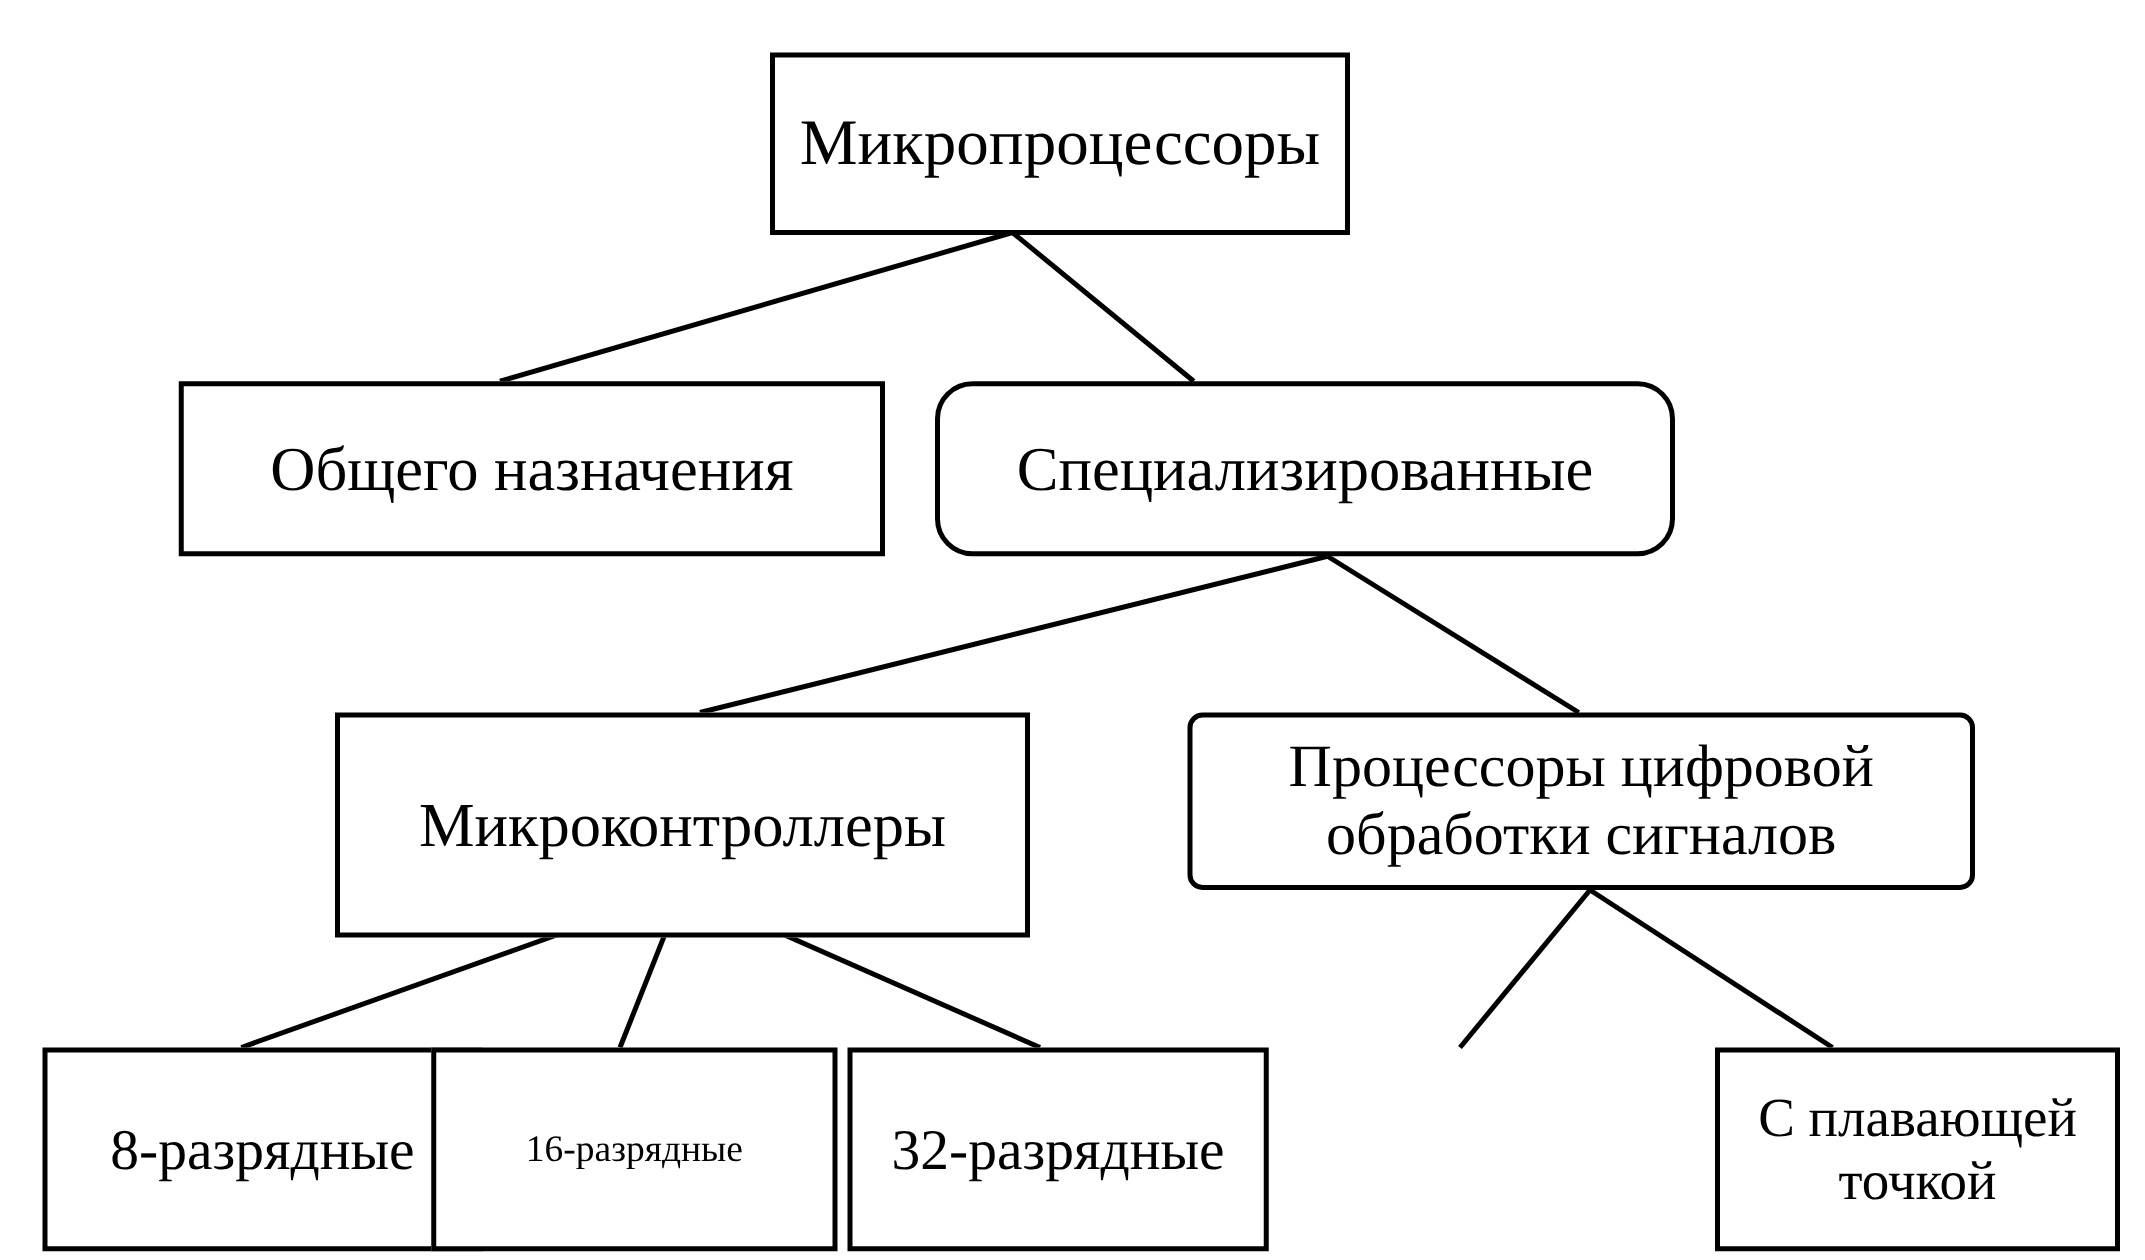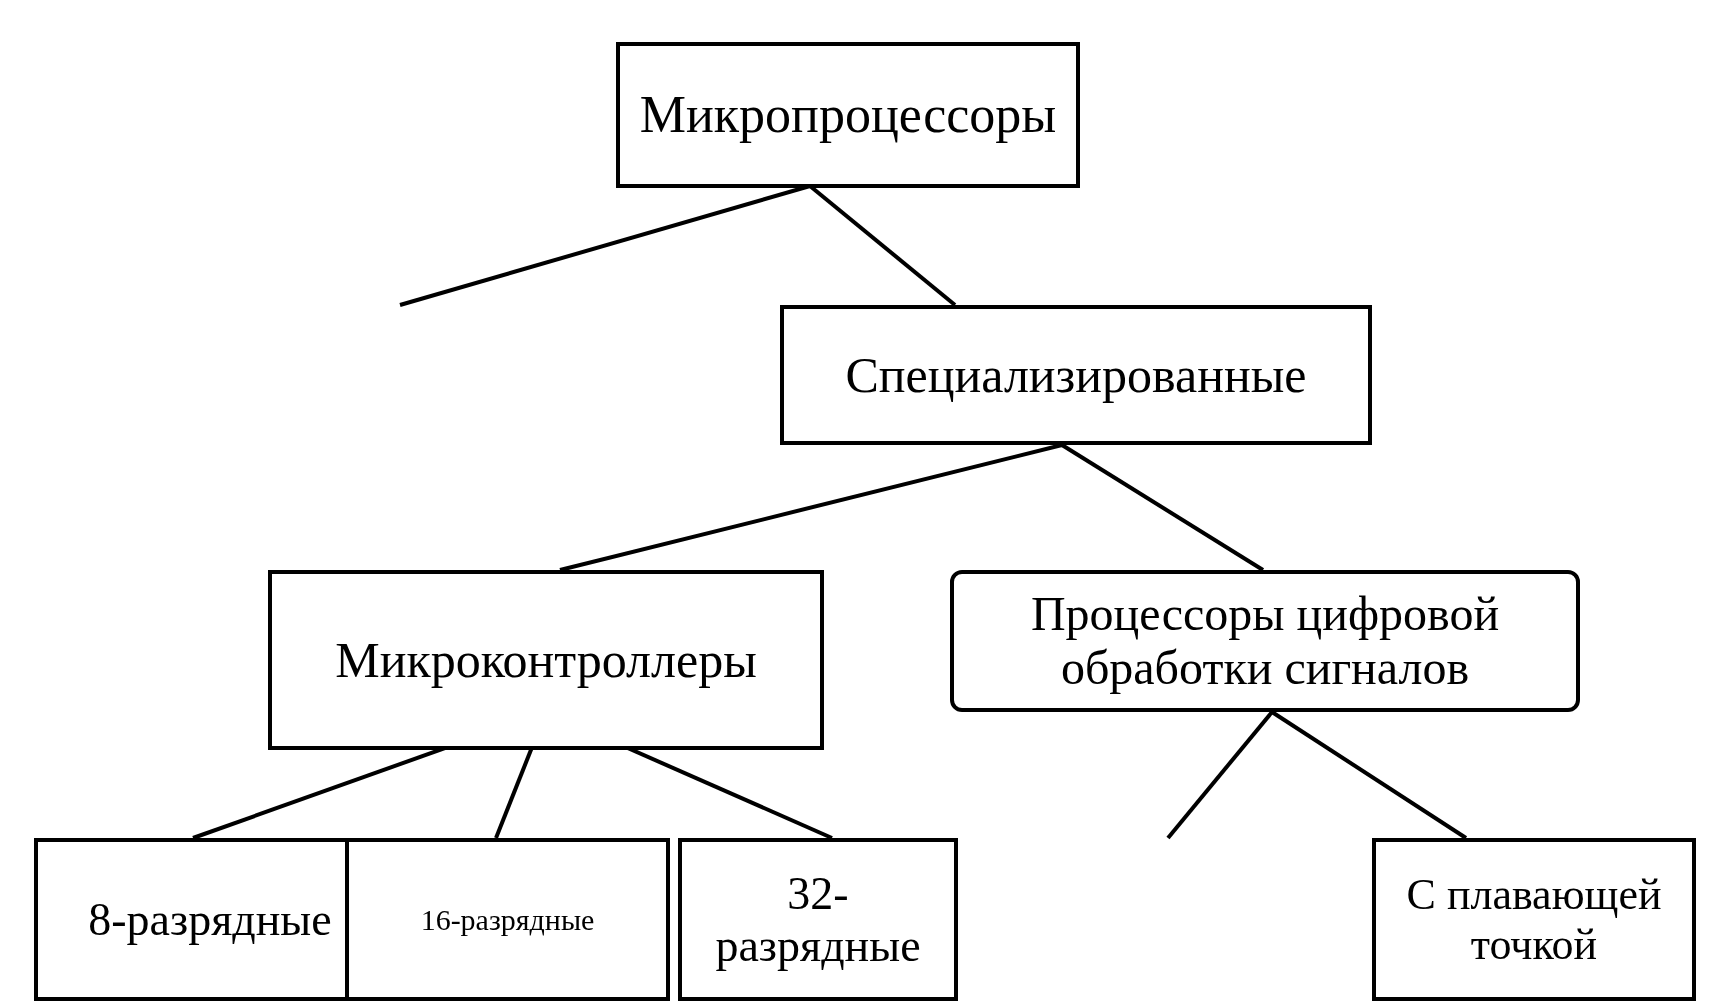--- a/index.html
+++ b/index.html
@@ -38,28 +38,28 @@
   }
   .node .label {
     display: block;
     padding: 0 6px;
     white-space: pre-line;
   }
   
   #n-root            { left: 575px;  top: 42px;  width: 464px; height: 146px; font-size: 52px; margin-left: 41px; }
   
   #n-general         { left: 143px;  top: 305px; width: 565px; height: 140px; font-size: 50px; }
-  #n-specialized     { left: 780px;  top: 305px; width: 592px; height: 140px; font-size: 50px; }
+  #n-specialized     { left: 748px;  top: 305px; width: 592px; height: 140px; font-size: 50px; border-radius: 30px; }
   
   #n-mcu             { left: 268px;  top: 570px; width: 556px; height: 180px; font-size: 50px; }
   #n-dsp             { left: 950px;  top: 570px; width: 630px; height: 142px; font-size: 48px; border-radius: 12px; }
   
   #n-bit8            { left: 34px;   top: 838px; width: 352px; height: 163px; font-size: 46px; }
   #n-bit16           { left: 345px;  top: 838px; width: 325px; height: 163px; font-size: 30px; }
-  #n-bit32           { left: 678px;  top: 838px; width: 280px; height: 163px; font-size: 46px; }
+  #n-bit32           { left: 678px;  top: 838px; width: 337px; height: 163px; font-size: 46px; }
   #n-fixedpoint      { left: 1022px; top: 838px; width: 341px; height: 163px; font-size: 44px; }
   #n-floatingpoint   { left: 1372px; top: 838px; width: 324px; height: 163px; font-size: 44px; }
 </style>
 </head>
 <body>
 
 <div id="canvas">
 
   <svg id="edges" viewBox="0 0 1716 1008" width="1716" height="1008" xmlns="http://www.w3.org/2000/svg">
     <g stroke="#000000" stroke-width="4" fill="none" stroke-linecap="butt">
@@ -84,20 +84,23 @@
 
       <line x1="1272" y1="712" x2="1168" y2="838"></line>
       <line x1="1272" y1="712" x2="1466" y2="838"></line>
     </g>
   </svg>
 
   <div class="node" id="n-root">
     <span class="label">Микропроцессоры</span>
   </div>
 
+  <div class="node" id="n-general">
+    <span class="label">Общего назначения</span>
+  </div>
 
   <div class="node" id="n-specialized">
     <span class="label">Специализированные</span>
   </div>
 
   <div class="node" id="n-mcu">
     <span class="label">Микроконтроллеры</span>
   </div>
 
   <div class="node" id="n-dsp">

